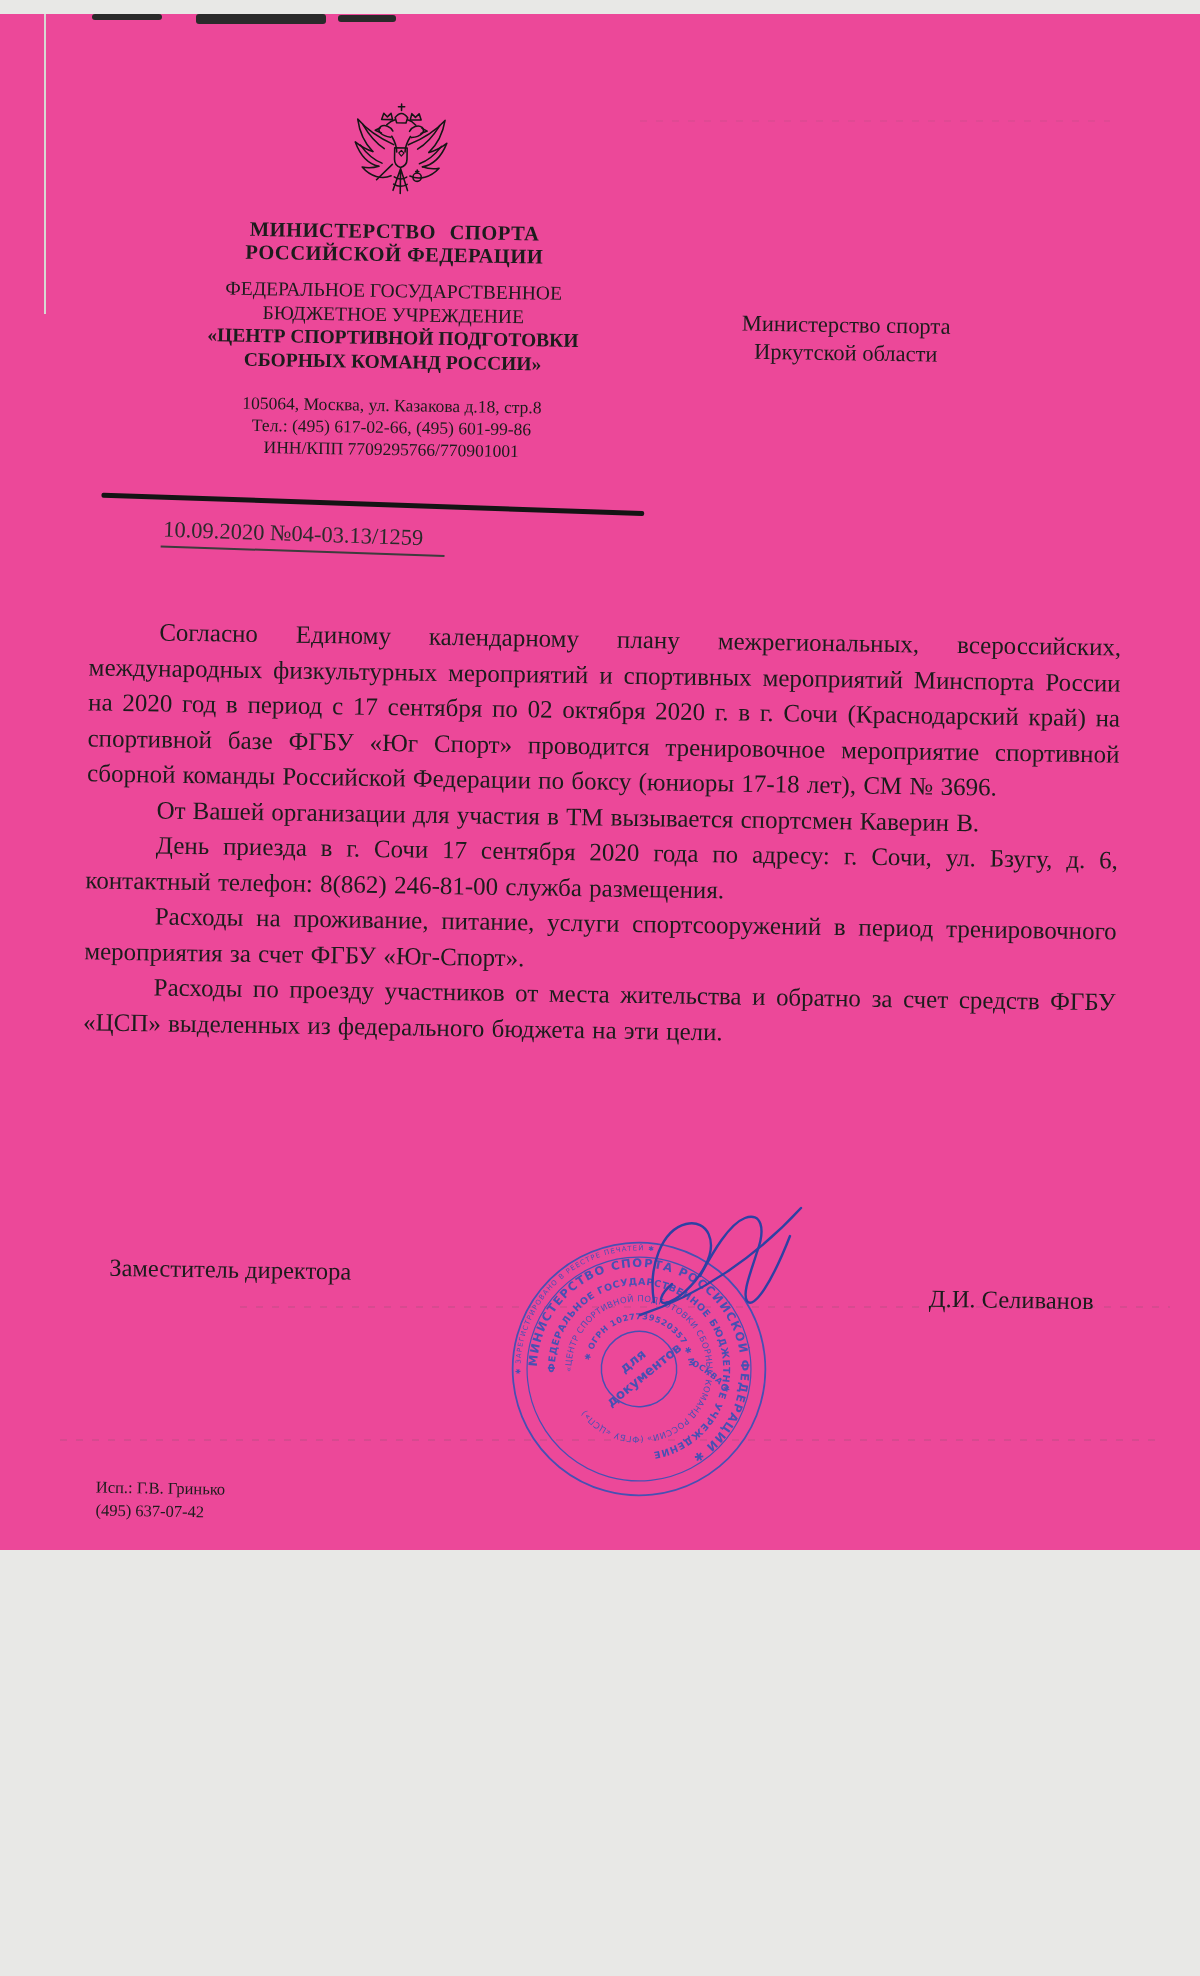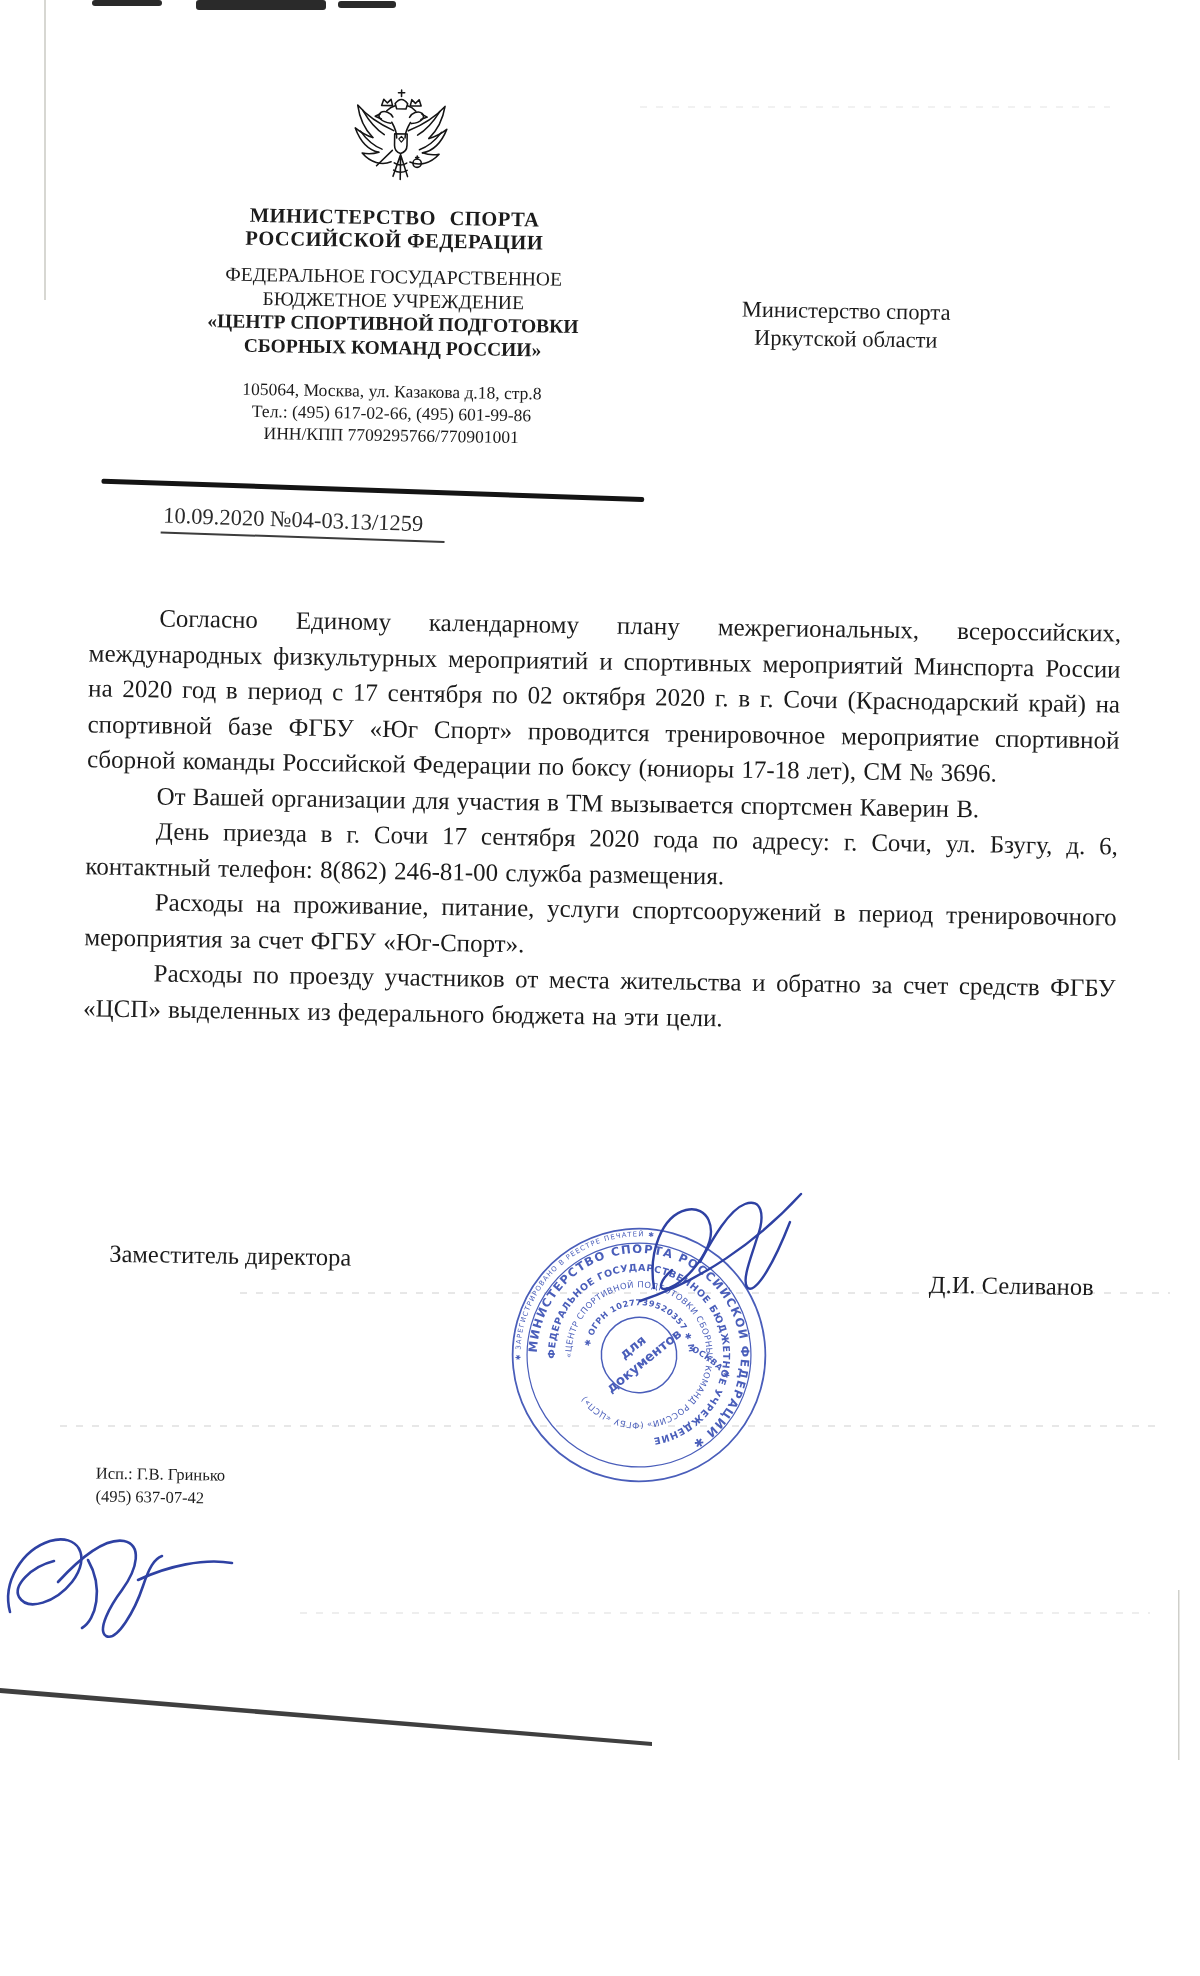--- a/index.html
+++ b/index.html
@@ -1,18 +1,18 @@
 <!DOCTYPE html>
 <html lang="ru"><head>
 <meta charset="utf-8">
 <style>
   html,body{margin:0;padding:0;background:#e8e8e6;}
   .page{
-    position:relative;width:1200px;height:1976px;margin:0 auto;
-    background:#ffffff;overflow:hidden;
+    position:relative;width:1200px;height:1536px;margin:14px auto;
+    background:#ec4899;overflow:hidden;
     font-family:"Liberation Serif","DejaVu Serif",serif;
     color:#1c1c1c;
   }
   
   .skew{position:absolute;left:0;top:0;width:1200px;height:1976px;
         transform:rotate(0.9deg);transform-origin:0px 700px;}
 
   
   .top-smudge{position:absolute;background:#2a2a2a;border-radius:3px;filter:blur(0.6px);}
   .left-scan-line{position:absolute;left:44px;top:0;width:2px;height:300px;background:#d7d7d2;}

